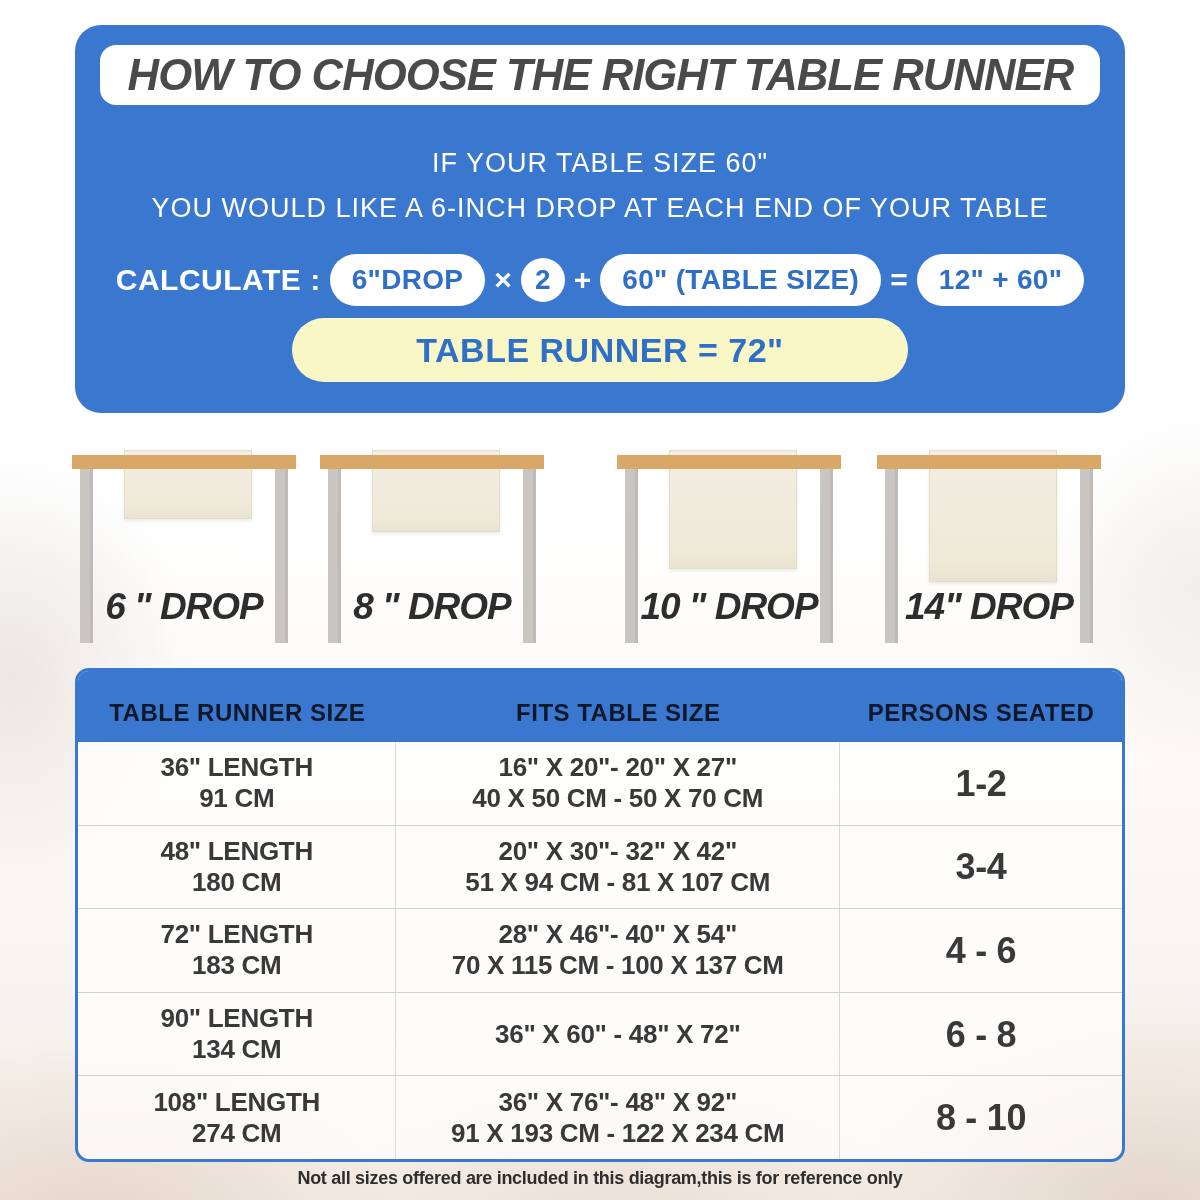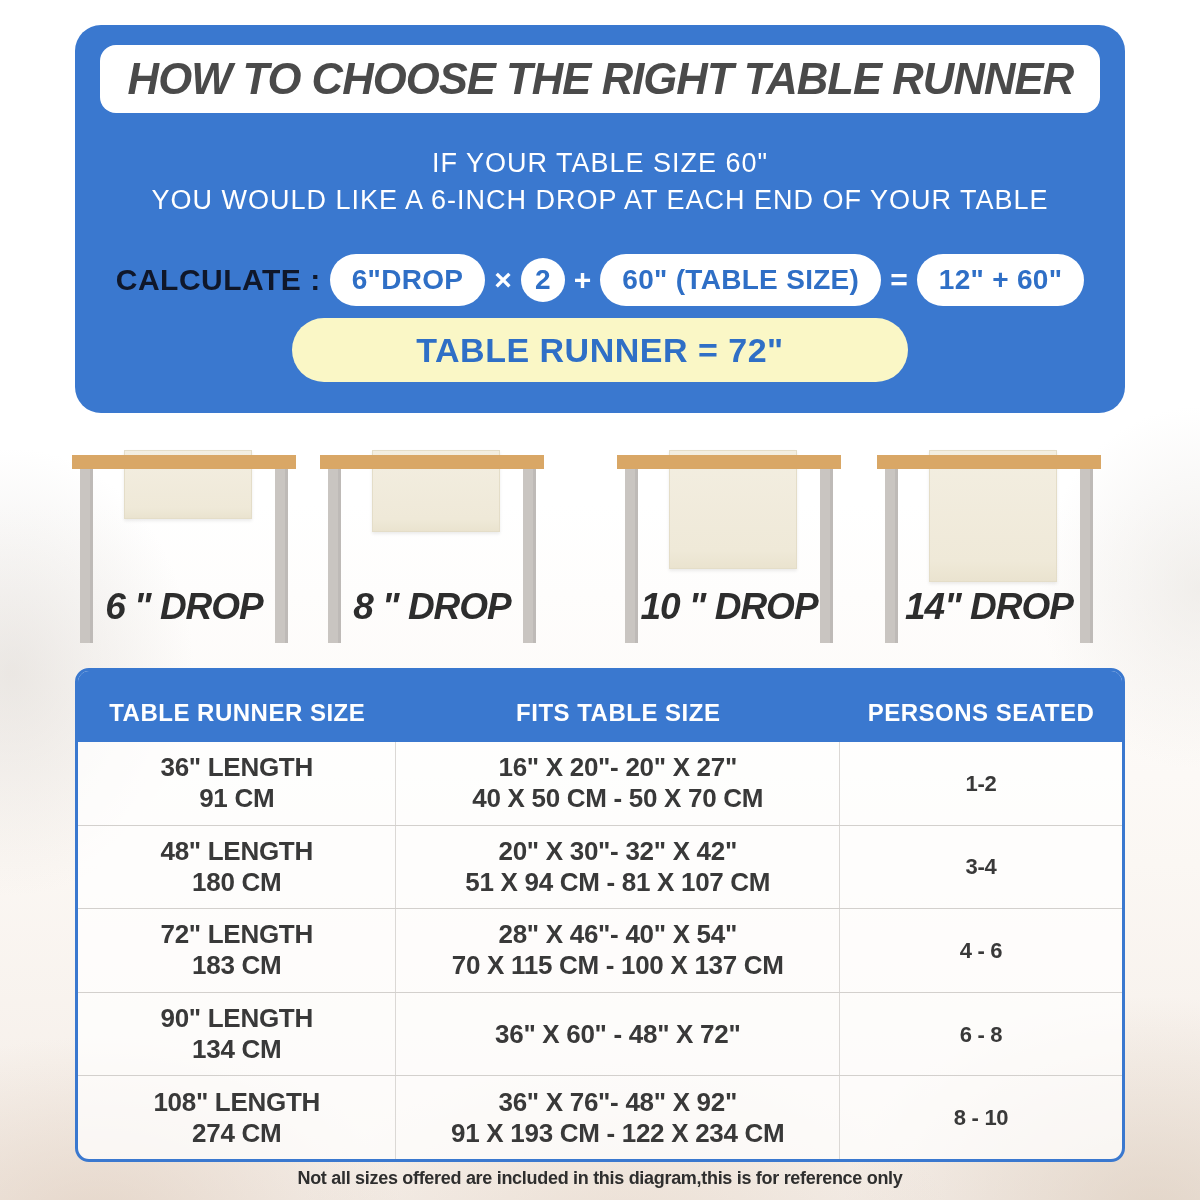--- a/index.html
+++ b/index.html
@@ -11,31 +11,31 @@
       radial-gradient(ellipse 260px 320px at 1% 56%, rgba(212,206,200,.45), transparent 70%),
       radial-gradient(ellipse 230px 260px at 100% 49%, rgba(230,226,221,.55), transparent 70%),
       radial-gradient(ellipse 430px 260px at 8% 102%, rgba(217,196,178,.55), transparent 72%),
       radial-gradient(ellipse 460px 240px at 52% 103%, rgba(225,207,190,.45), transparent 72%),
       radial-gradient(ellipse 430px 300px at 96% 101%, rgba(213,195,177,.55), transparent 72%),
       linear-gradient(180deg,#ffffff 0%,#ffffff 42%,#fbf7f3 72%,#f4ede7 100%);
   }
   
   .hero{position:absolute;left:75px;top:25px;width:1050px;height:388px;
     background:#3a78cf;border-radius:26px;}
-  .title-box{position:absolute;left:25px;right:25px;top:20px;height:68px;
+  .title-box{position:absolute;left:25px;right:25px;top:20px;height:60px;
     background:#ffffff;border-radius:16px;display:flex;align-items:center;justify-content:center;}
   .title-box h1{margin:0;font-size:45px;font-weight:bold;font-style:italic;color:#4a4a4a;
     white-space:nowrap;letter-spacing:-1px;transform:scaleX(.97);}
   .sub{position:absolute;left:0;right:0;margin:0;color:#ffffff;text-align:center;
     font-size:27px;letter-spacing:1px;font-weight:400;}
   .sub.l1{top:123px;}
-  .sub.l2{top:160px;}
+  .sub.l2{top:168px;}
   .calc-row{position:absolute;top:229px;left:0;right:0;display:flex;
     justify-content:center;align-items:center;gap:9px;}
-  .calc-label{color:#0f172a;font-weight:bold;font-size:30px;letter-spacing:.5px;white-space:nowrap;}
+  .calc-label{color:#ffffff;font-weight:bold;font-size:30px;letter-spacing:.5px;white-space:nowrap;}
   .pill{background:#ffffff;color:#2f6fc6;font-weight:bold;font-size:28px;height:52px;
     line-height:52px;padding:0 22px;border-radius:26px;white-space:nowrap;letter-spacing:.3px;}
   .circle{background:#ffffff;color:#2f6fc6;font-weight:bold;font-size:28px;width:44px;height:44px;
     border-radius:50%;display:flex;align-items:center;justify-content:center;flex:0 0 auto;}
   .op{color:#ffffff;font-weight:bold;font-size:30px;}
   .result-banner{position:absolute;top:293px;left:calc(50% - 308px);width:616px;height:64px;
     background:#faf7c6;border-radius:32px;color:#2f6fc6;font-weight:bold;font-size:34px;
     display:flex;align-items:center;justify-content:center;letter-spacing:.5px;}
   
   .diagram{position:absolute;top:450px;width:224px;height:200px;}
@@ -51,29 +51,29 @@
   .dg3 .runner{height:117px;} .dg4 .runner{height:130px;}
   .drop-label{position:absolute;top:136px;left:0;width:100%;text-align:center;
     font-size:37px;font-weight:bold;font-style:italic;color:#2d2d2d;
     letter-spacing:-1px;white-space:nowrap;}
   
   .size-table{position:absolute;left:75px;top:668px;width:1050px;height:494px;
     box-sizing:border-box;border:3px solid #3a78cf;border-radius:14px;overflow:hidden;
     background:rgba(255,255,255,.72);display:flex;flex-direction:column;}
   .thead{display:grid;grid-template-columns:30.5% 42.5% 27%;background:#3a78cf;
     height:71px;flex:0 0 auto;align-items:center;}
-  .th{color:#ffffff;font-weight:bold;font-size:24px;text-align:center;letter-spacing:.5px;margin-top:13px;}
+  .th{color:#0f172a;font-weight:bold;font-size:24px;text-align:center;letter-spacing:.5px;margin-top:13px;}
   .tbody{flex:1;display:flex;flex-direction:column;}
   .trow{flex:1;display:grid;grid-template-columns:30.5% 42.5% 27%;}
   .trow + .trow{border-top:1px solid #d3d0cd;}
   .cell{display:flex;flex-direction:column;justify-content:center;align-items:center;
     text-align:center;color:#393939;font-weight:bold;font-size:26px;line-height:31px;
     letter-spacing:-.3px;}
   .cell.c1,.cell.c2{border-right:1px solid #dbd8d5;}
-  .cell.c3{font-size:22px;}
+  .cell.c3{font-size:36px;}
   
   .note{position:absolute;top:1168px;left:0;width:100%;margin:0;text-align:center;
     font-size:18px;font-weight:bold;color:#2e2e2e;letter-spacing:-.3px;}
 </style>
 </head>
 <body>
 
 <section class="hero">
   <div class="title-box">
     <h1>HOW TO CHOOSE THE RIGHT TABLE RUNNER</h1>

